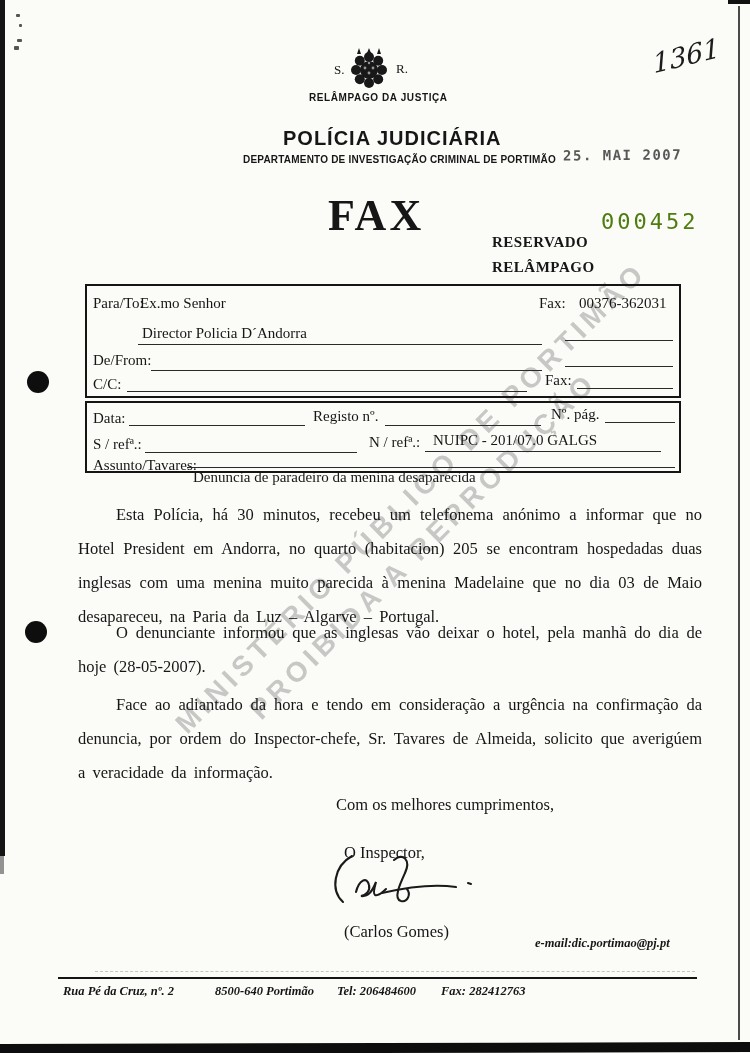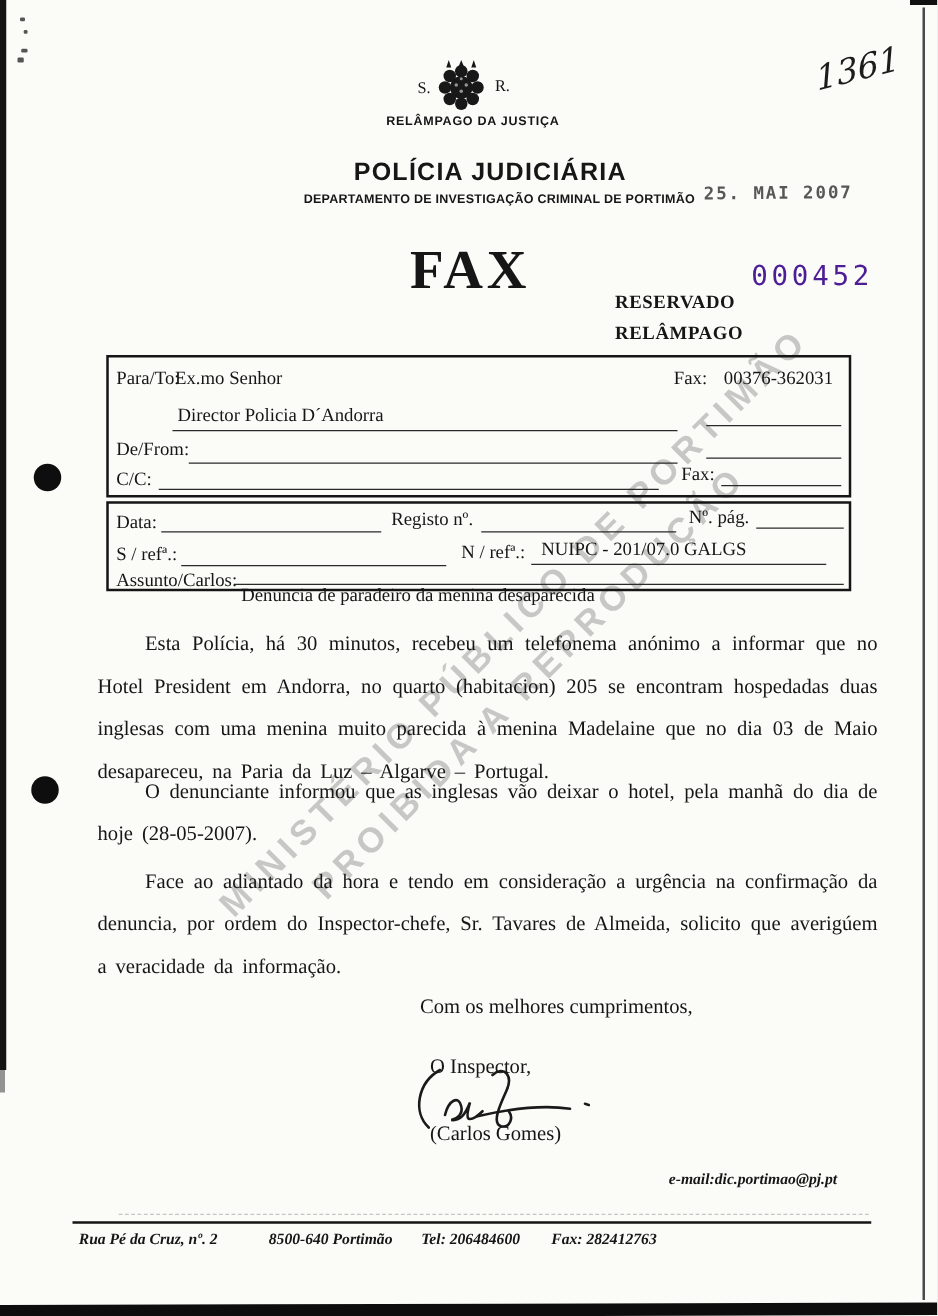--- a/index.html
+++ b/index.html
@@ -18,33 +18,33 @@
   .punch{width:22px;height:22px;border-radius:50%;background:#0e0e0e;}
   .speck{background:#555;border-radius:1px;}
   
   .crest-s,.crest-r{font:13px "Liberation Serif",serif;}
   .ministry{font:bold 10px "Liberation Sans",sans-serif;letter-spacing:.6px;}
   .org{font:bold 20px "Liberation Sans",sans-serif;letter-spacing:1px;}
   .dept{font:bold 10px "Liberation Sans",sans-serif;letter-spacing:.2px;}
   .datestamp{font:bold 14px "DejaVu Sans Mono",monospace;letter-spacing:1.5px;color:#3b3b3b;opacity:.85;transform:rotate(-.5deg);}
   .handnum{font:italic 27px "DejaVu Serif",serif;transform:rotate(-14deg) skewX(-8deg);color:#1c1c1c;}
   .faxtitle{font:bold 44px "Liberation Serif",serif;letter-spacing:3px;}
-  .stampnum{font:22px "DejaVu Sans Mono",monospace;letter-spacing:3px;color:#4c1d95;}
+  .stampnum{font:22px "DejaVu Sans Mono",monospace;letter-spacing:3px;color:#4d7c0f;}
   .classif{font:bold 15px "Liberation Serif",serif;letter-spacing:.5px;}
   
   .formbox{border:2.5px solid #151515;background:transparent;}
   .flabel{font:15px "Liberation Serif",serif;}
   .fvalue{font:15px "Liberation Serif",serif;}
   .ul{border-bottom:1.3px solid #2a2a2a;height:0;}
   
   .para{width:624px;font:16.5px/34px "Liberation Serif",serif;text-align:justify;word-spacing:3px;}
   .indent{text-indent:38px;}
   .closing{font:16.5px "Liberation Serif",serif;margin-left:48px;}
   .sigrole{font:16.5px "Liberation Serif",serif;}
-  .signame{font:16.5px "Liberation Serif",serif;}
+  .signame{font:16.5px "Liberation Serif",serif;margin-top:25px;}
   
   .wm{
     font:bold 28px "Liberation Sans",sans-serif;color:rgba(80,80,80,.30);
     letter-spacing:5px;white-space:nowrap;transform:rotate(-45deg);transform-origin:center;
   }
   
   .footline{border-top:2px solid #141414;}
   .footdots{border-top:1px dashed #999;opacity:.55;}
   .footer-item{font:bold italic 12.5px "Liberation Serif",serif;white-space:nowrap;}
 </style>
@@ -135,21 +135,21 @@
     <div class="abs ul" style="left:298px;top:22px;width:156px;"></div>
     <span class="abs flabel" style="left:464px;top:3px;">Nº. pág.</span>
     <div class="abs ul" style="left:518px;top:19px;width:70px;"></div>
 
     <span class="abs flabel" style="left:6px;top:33px;">S / refª.:</span>
     <div class="abs ul" style="left:58px;top:49px;width:212px;"></div>
     <span class="abs flabel" style="left:282px;top:31px;">N / refª.:</span>
     <span class="abs fvalue" style="left:346px;top:29px;">NUIPC - 201/07.0 GALGS</span>
     <div class="abs ul" style="left:338px;top:48px;width:236px;"></div>
 
-    <span class="abs flabel" style="left:6px;top:54px;">Assunto/Carlos:</span>
+    <span class="abs flabel" style="left:6px;top:54px;">Assunto/Tavares:</span>
     <span class="abs fvalue" style="left:106px;top:66px;">Denuncia de paradeiro da menina desaparecida</span>
     <div class="abs ul" style="left:100px;top:64px;width:488px;"></div>
   </div>
 
   <div class="abs para indent" style="left:78px;top:498px;">Esta Polícia, há 30 minutos, recebeu um telefonema anónimo a informar que no Hotel President em Andorra, no quarto (habitacion) 205 se encontram hospedadas duas inglesas com uma menina muito parecida à menina Madelaine que no dia 03 de Maio desapareceu, na Paria da Luz – Algarve – Portugal.</div>
   <div class="abs para indent" style="left:78px;top:616px;">O denunciante informou que as inglesas vão deixar o hotel, pela manhã do dia de hoje (28-05-2007).</div>
   <div class="abs para indent" style="left:78px;top:688px;">Face ao adiantado da hora e tendo em consideração a urgência na confirmação da denuncia, por ordem do Inspector-chefe, Sr. Tavares de Almeida, solicito que averigúem a veracidade da informação.</div>
   <div class="abs closing" style="left:288px;top:795px;">Com os melhores cumprimentos,</div>
 
   <span class="abs" style="left:322px;top:846px;">

